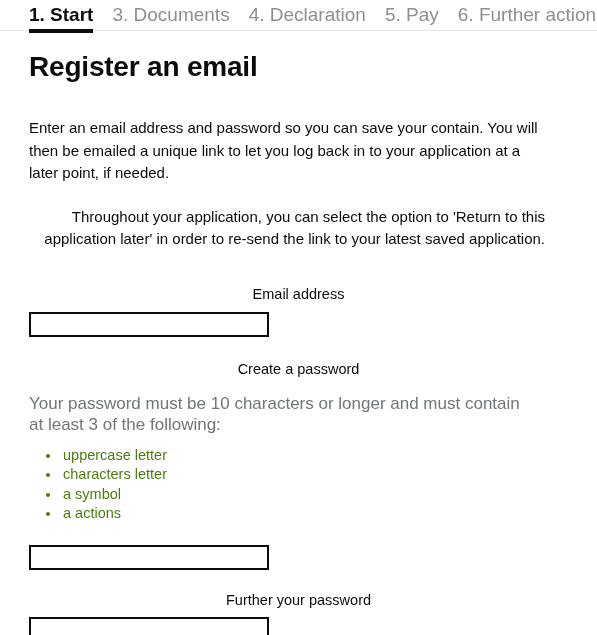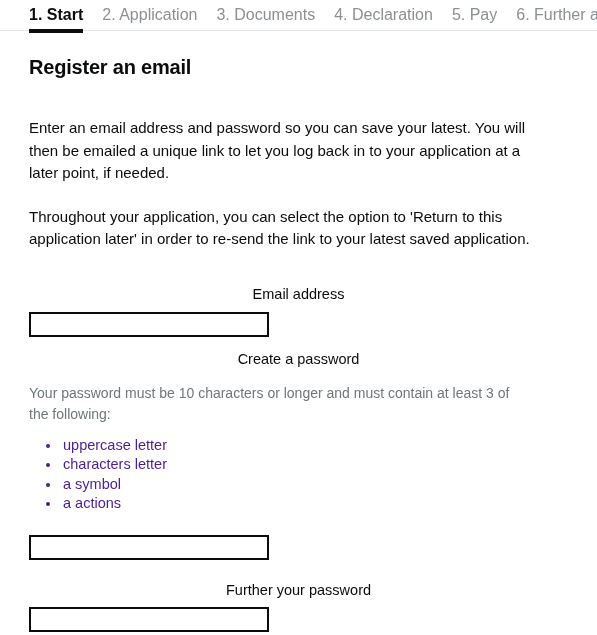--- a/index.html
+++ b/index.html
@@ -44,21 +44,21 @@
     top: 5px;
     display: flex;
     align-items: flex-start;
     list-style: none;
     margin: 0;
     padding: 0;
     white-space: nowrap;
   }
   .step-item {
     position: relative;
-    font-size: 16px;
+    font-size: 19px;
     line-height: 19px;
     color: #8b9094;
     margin-right: 19px;
     padding-bottom: 9px;
     cursor: pointer;
   }
   .step-item:last-child { margin-right: 0; }
   .step-item.is-current {
     color: #0b0c0c;
     font-weight: bold;
@@ -72,61 +72,61 @@
     height: 4px;
     background: #0b0c0c;
   }
 
   
   .content {
     padding: 0 29px;
   }
 
   h1.page-title {
-    font-size: 20px;
+    font-size: 28px;
     line-height: 34px;
     font-weight: bold;
     letter-spacing: -0.2px;
     margin: 18px 0 0 0;
     color: #0b0c0c;
   }
 
   p.body-text {
     font-size: 15px;
     line-height: 22.5px;
     margin: 0;
     color: #0b0c0c;
     max-width: 516px;
   }
   p.body-text.first { margin-top: 33px; }
-  p.body-text.second { margin-top: 21px; }
+  p.body-text.second { margin-top: 21px; text-align: right; }
 
   .form-label {
     display: block;
     font-size: 14.5px;
     line-height: 20px;
     color: #0b0c0c;
     margin: 0;
     text-align: center;
   }
   .label-email { margin-top: 33px; }
-  .label-create-password { margin-top: 12px; }
+  .label-create-password { margin-top: 22px; }
   .label-repeat-password { margin-top: 20px; }
 
   .hint-text {
-    font-size: 14px;
+    font-size: 17px;
     line-height: 21px;
     color: #6f777b;
     margin: 14px 0 0 0;
     max-width: 500px;
   }
 
   ul.hint-list {
     list-style: disc;
-    color: #4c1d95;
+    color: #4d7c0f;
     font-size: 14.5px;
     line-height: 19px;
     margin: 11px 0 0 0;
     padding-left: 32px;
   }
   ul.hint-list li {
     margin: 0 0 0.5px 0;
     padding-left: 2px;
   }
 
@@ -154,42 +154,39 @@
 
 <div class="page">
 
   <nav class="step-nav">
     <div class="step-nav-rule"></div>
     <ul class="step-nav-list">
       <li class="step-item is-current">
         <span>1. Start</span>
       </li>
       <li class="step-item">
-        <span>2. Application</span>
-      </li>
-      <li class="step-item">
         <span>3. Documents</span>
       </li>
       <li class="step-item">
         <span>4. Declaration</span>
       </li>
       <li class="step-item">
         <span>5. Pay</span>
       </li>
       <li class="step-item">
         <span>6. Further actions</span>
       </li>
     </ul>
   </nav>
 
   <main class="content">
 
     <h1 class="page-title">Register an email</h1>
 
-    <p class="body-text first">Enter an email address and password so you can save your latest. You will then be emailed a unique link to let you log back in to your application at a later point, if needed.</p>
+    <p class="body-text first">Enter an email address and password so you can save your contain. You will then be emailed a unique link to let you log back in to your application at a later point, if needed.</p>
 
     <p class="body-text second">Throughout your application, you can select the option to 'Return to this application later' in order to re-send the link to your latest saved application.</p>
 
     <form>
 
       <label class="form-label label-email" for="email-field">Email address</label>
       <input class="text-input input-email" id="email-field" type="text" placeholder="" style="">
 
       <label class="form-label label-create-password" for="password-field">Create a password</label>
 

